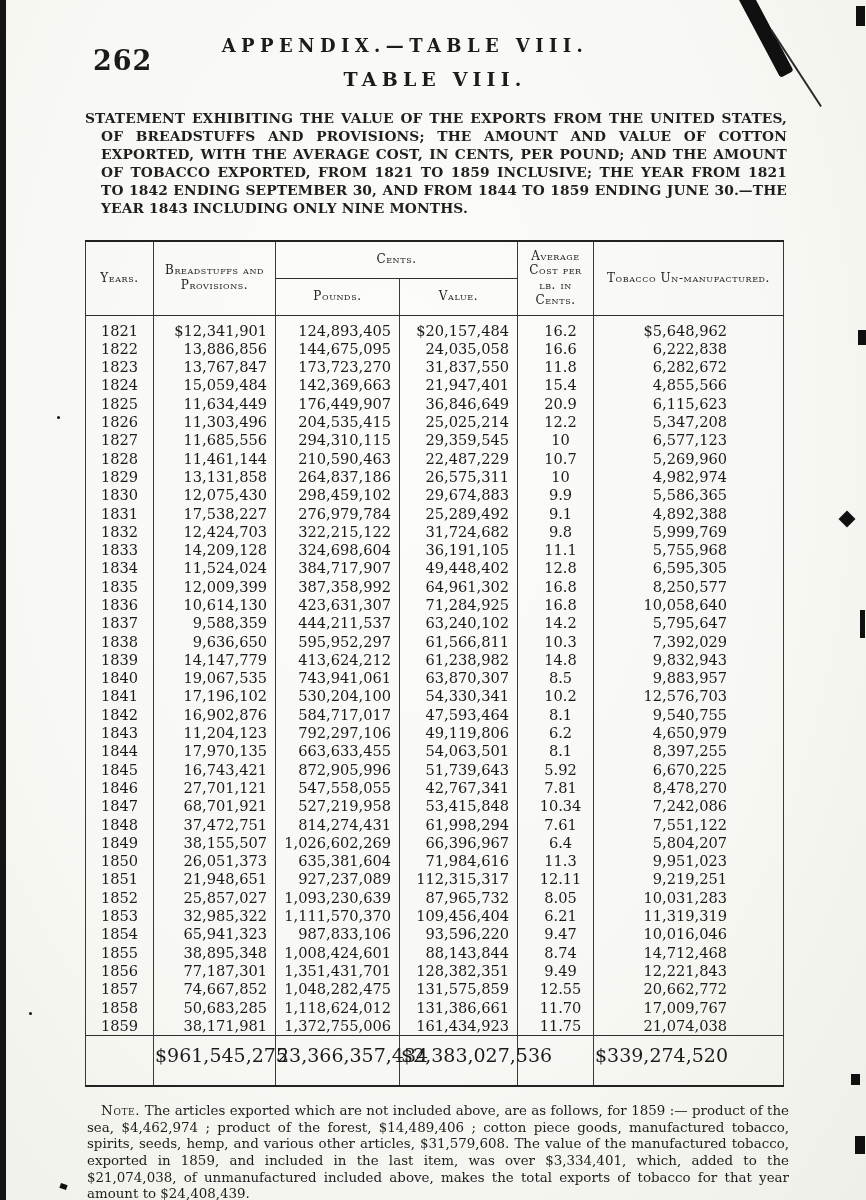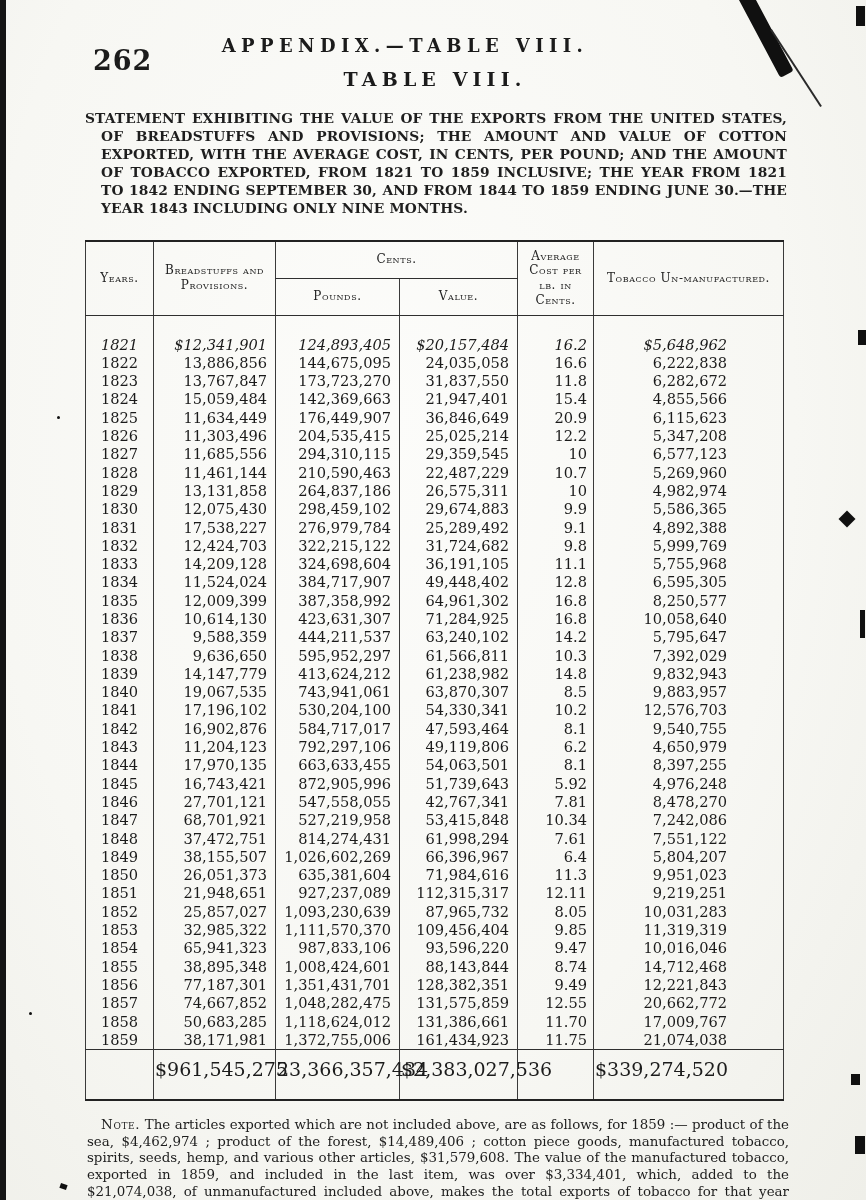--- a/index.html
+++ b/index.html
@@ -36,24 +36,24 @@
     padding:3px 2px;line-height:1.22;text-align:center;
   }
   thead tr.hrow1 th{height:30px;}
   thead tr.hrow2 th{height:30px;}
   th,td{border-left:1px solid #3a3a3a;}
   .h-years, td.c0{border-left:none;}
   tbody td{
     font-size:14.6px;line-height:18.3px;padding:0 6px;white-space:nowrap;
     color:#1a1a1a;
   }
-  tbody tr:first-child td{padding-top:20px;font-style:italic;}
+  tbody tr:first-child td{padding-top:6px;}
   td.c0{text-align:center;}
   td.c1, td.c2, td.c3{text-align:right;padding-right:8px;}
-  td.c4{text-align:right;padding-left:16px;}
+  td.c4{text-align:center;padding-left:16px;}
   td.c5{text-align:right;padding-right:56px;}
   tfoot td{
     border-top:1px solid #2f2f2f;font-size:19px;padding-top:8px;padding-bottom:19px;
     white-space:nowrap;
   }
   .note{
     margin:16px 0 0 2px;width:702px;font-size:13.4px;line-height:1.24;
     text-align:justify;text-indent:14px;color:#1d1d1d;
   }
   .note-lead{font-variant-caps:small-caps;letter-spacing:0.05em;}
@@ -315,21 +315,21 @@
           <td class="c3">54,063,501</td>
           <td class="c4">8.1</td>
           <td class="c5">8,397,255</td>
         </tr>
         <tr>
           <td class="c0">1845</td>
           <td class="c1">16,743,421</td>
           <td class="c2">872,905,996</td>
           <td class="c3">51,739,643</td>
           <td class="c4">5.92</td>
-          <td class="c5">4,976,248</td>
+          <td class="c5">6,670,225</td>
         </tr>
         <tr>
           <td class="c0">1846</td>
           <td class="c1">27,701,121</td>
           <td class="c2">547,558,055</td>
           <td class="c3">42,767,341</td>
           <td class="c4">7.81</td>
           <td class="c5">8,478,270</td>
         </tr>
         <tr>
@@ -378,21 +378,21 @@
           <td class="c2">1,093,230,639</td>
           <td class="c3">87,965,732</td>
           <td class="c4">8.05</td>
           <td class="c5">10,031,283</td>
         </tr>
         <tr>
           <td class="c0">1853</td>
           <td class="c1">32,985,322</td>
           <td class="c2">1,111,570,370</td>
           <td class="c3">109,456,404</td>
-          <td class="c4">9.85</td>
+          <td class="c4">6.21</td>
           <td class="c5">11,319,319</td>
         </tr>
         <tr>
           <td class="c0">1854</td>
           <td class="c1">65,941,323</td>
           <td class="c2">987,833,106</td>
           <td class="c3">93,596,220</td>
           <td class="c4">9.47</td>
           <td class="c5">10,016,046</td>
         </tr>

